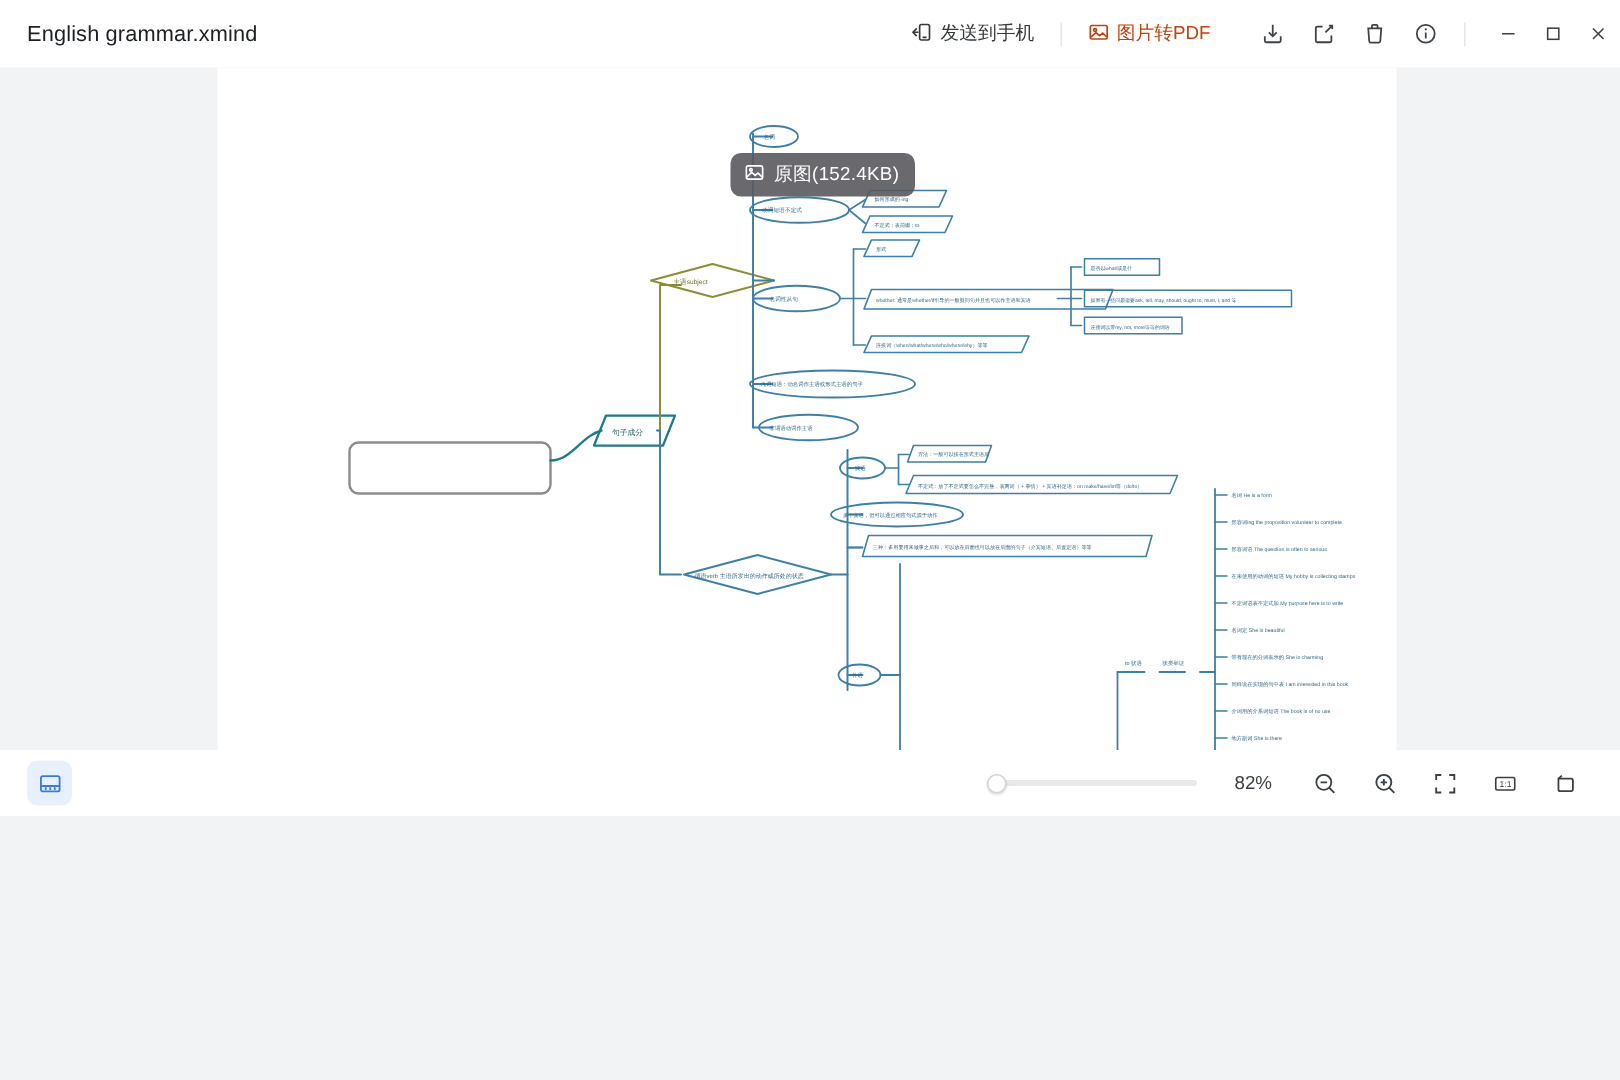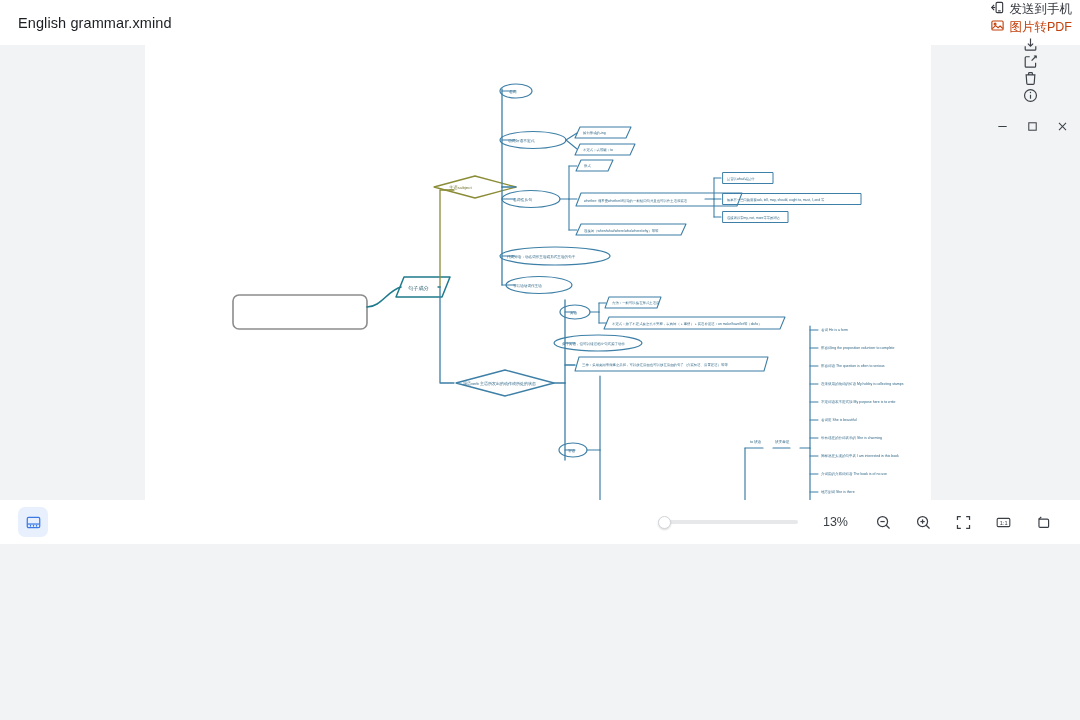--- a/index.html
+++ b/index.html
@@ -17,21 +17,21 @@
     background: #ffffff;
     display: flex; align-items: center;
     padding: 0 0 0 18px;
     position: relative; z-index: 30;
   }
   .doc-title {
     font-size: 14.5px; color: #1c1f23; font-weight: 400;
     letter-spacing: .1px; white-space: nowrap;
   }
   .tb-spacer { flex: 1 1 auto; }
-  .tb-actions { display: flex; align-items: center; height: 100%; flex-direction: column; }
+  .tb-actions { display: flex; align-items: center; height: 100%; }
   .tb-btn {
     display: flex; align-items: center; gap: 5px;
     height: 28px; padding: 0 8px; border-radius: 4px;
     color: #35393f; font-size: 12.5px; cursor: pointer; white-space: nowrap;
   }
   .tb-btn.disabled { color: #c2410c; cursor: default; }
   .tb-sep { width: 1px; height: 16px; background: #e3e5e8; margin: 0 9px; }
   .tb-icon {
     width: 26px; height: 26px; display: flex;
     align-items: center; justify-content: center;
@@ -395,20 +395,30 @@
           <g font-size="3.5" fill="#2f6685">
             <text x="649" y="561">look</text>
             <text x="649" y="580">sound</text>
           </g>
           <path d="M660 560 L672 560" stroke="#3d7fa6" stroke-width="1"></path>
           <text x="675" y="561" font-size="3.4" fill="#2f6685">如何区分用于用法去看看自己，能为更加方便</text>
         </g>
       </svg>
     </div>
 
+    <div class="img-badge">
+      <span>
+        <svg width="14" height="14" viewBox="0 0 16 16" fill="none" stroke="currentColor" stroke-width="1.25">
+          <rect x="1.8" y="3" width="12.4" height="10" rx="1.4"></rect>
+          <path d="M2.2 11.4 L5.9 7.9 L8.5 10.2 L10.6 8.4 L13.8 11.3"></path>
+          <circle cx="5.3" cy="6" r=".95"></circle>
+        </svg>
+      </span>
+      <span>原图(152.4KB)</span>
+    </div>
 
     <div class="thumbstrip">
       <div class="thumb">
         <div class="thumb-inner">
           <div class="thumb-side" style="left:0"></div>
           <div class="thumb-side" style="right:0"></div>
           <svg viewBox="0 0 94 66" width="94" height="66">
             <g stroke="#9fc2d6" stroke-width=".55" fill="none">
               <rect x="14" y="31" width="16" height="4" rx="1" stroke="#bdbdbd"></rect>
               <path d="M30 33 L35 30"></path>
@@ -453,21 +463,21 @@
     </div>
 
     <div class="bb-spacer"></div>
 
     <div class="zoom-group">
       <div class="slider">
         <div class="slider-track"></div>
         <div class="slider-knob"></div>
       </div>
 
-      <div class="zoom-pct">13%</div>
+      <div class="zoom-pct">82%</div>
 
       <div class="zb">
         <svg width="17" height="17" viewBox="0 0 18 18" fill="none" stroke="currentColor" stroke-width="1.3">
           <circle cx="8" cy="8" r="5.3"></circle>
             <line x1="11.9" y1="11.9" x2="15.4" y2="15.4"></line>
           <line x1="5.7" y1="8" x2="10.3" y2="8"></line>
         </svg>
       </div>
 
       <div class="zb">

